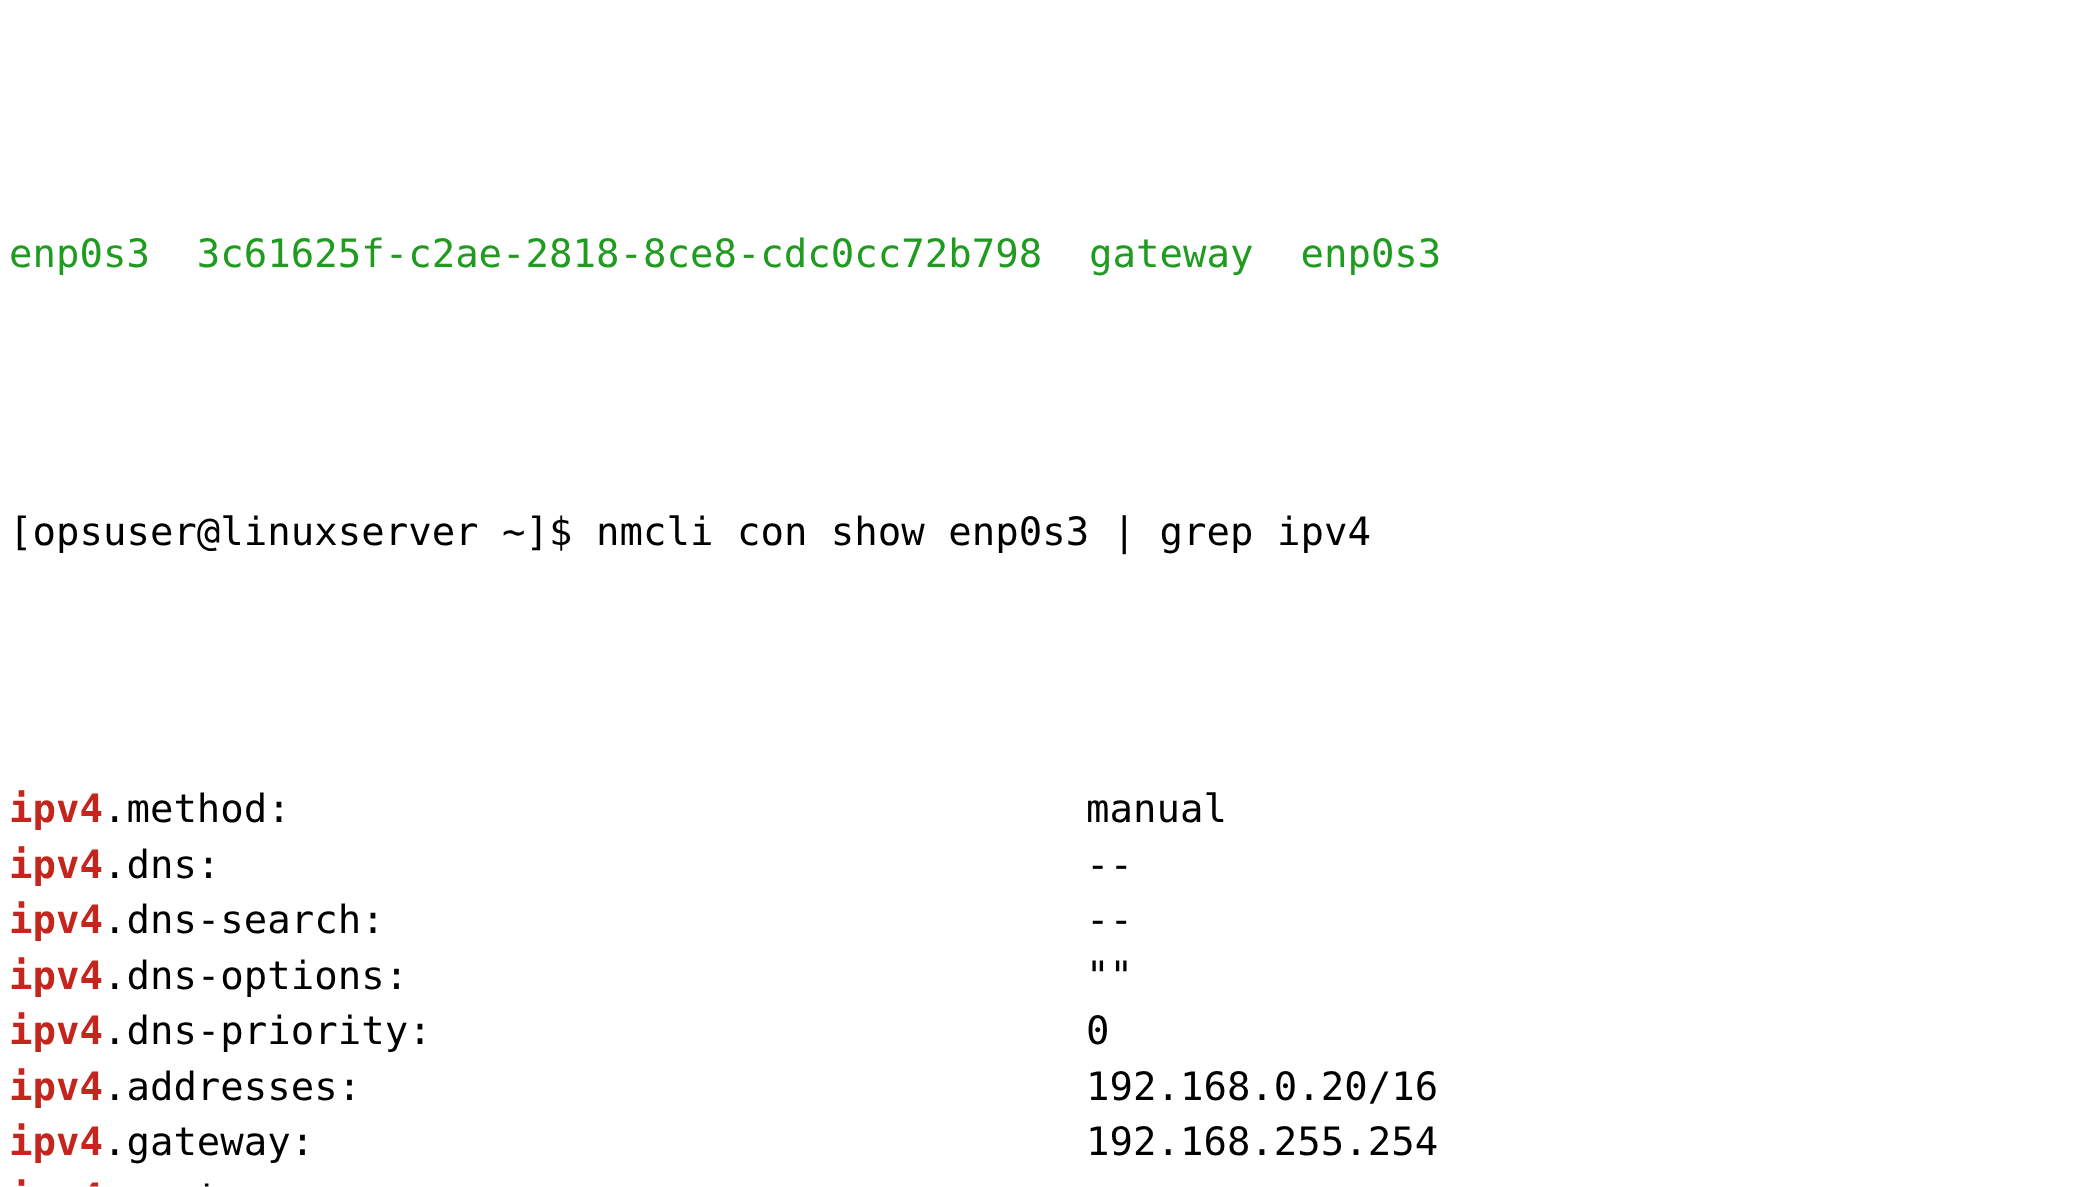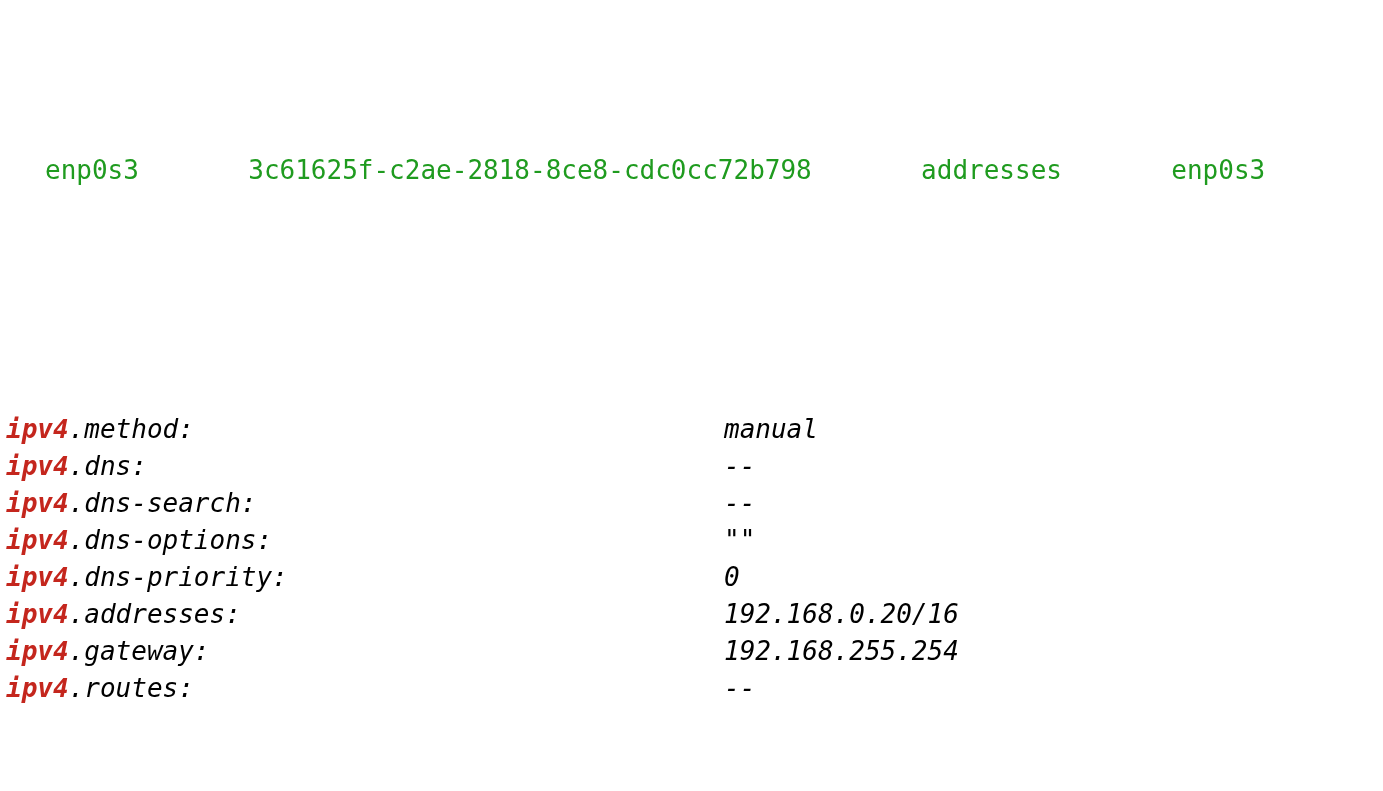--- a/index.html
+++ b/index.html
@@ -13,34 +13,35 @@
     width: 1383px;
     height: 791px;
     overflow: hidden;
   }
   .terminal {
     padding: 4px 6px;
     white-space: pre;
   }
   .green { color: #1f9b1f; }
   .red   { color: #c4261d; font-weight: bold; }
-  .row { display: flex; font-style: italic; }
+  .row { display: flex; }
   .key { width: 718px; }
   .val { flex: 1; }
-  .topline span { margin-right: 0; margin-left: 39px; }
+  .topline span { margin-right: 0; }
 </style>
 </head>
 <body>
 
 <div class="terminal">
 
   
-  <div class="topline"><span class="green">enp0s3</span><span>  </span><span class="green">3c61625f-c2ae-2818-8ce8-cdc0cc72b798</span><span>  </span><span class="green">addresses</span><span>  </span><span class="green">enp0s3</span></div>
+  <div class="topline"><span class="green">enp0s3</span><span>  </span><span class="green">3c61625f-c2ae-2818-8ce8-cdc0cc72b798</span><span>  </span><span class="green">gateway</span><span>  </span><span class="green">enp0s3</span></div>
 
   
+  <div><span>[</span><span>opsuser@linuxserver ~</span><span>]</span><span>$ </span><span>nmcli con show enp0s3 | grep ipv4</span></div>
 
   
   <div id="rows"><div class="row"><div class="key"><span class="red">ipv4</span><span>.method:</span></div><div class="val">manual</div></div><div class="row"><div class="key"><span class="red">ipv4</span><span>.dns:</span></div><div class="val">--</div></div><div class="row"><div class="key"><span class="red">ipv4</span><span>.dns-search:</span></div><div class="val">--</div></div><div class="row"><div class="key"><span class="red">ipv4</span><span>.dns-options:</span></div><div class="val">""</div></div><div class="row"><div class="key"><span class="red">ipv4</span><span>.dns-priority:</span></div><div class="val">0</div></div><div class="row"><div class="key"><span class="red">ipv4</span><span>.addresses:</span></div><div class="val">192.168.0.20/16</div></div><div class="row"><div class="key"><span class="red">ipv4</span><span>.gateway:</span></div><div class="val">192.168.255.254</div></div><div class="row"><div class="key"><span class="red">ipv4</span><span>.routes:</span></div><div class="val">--</div></div></div>
 
   
   
 
 </div>
 
 </body></html>

